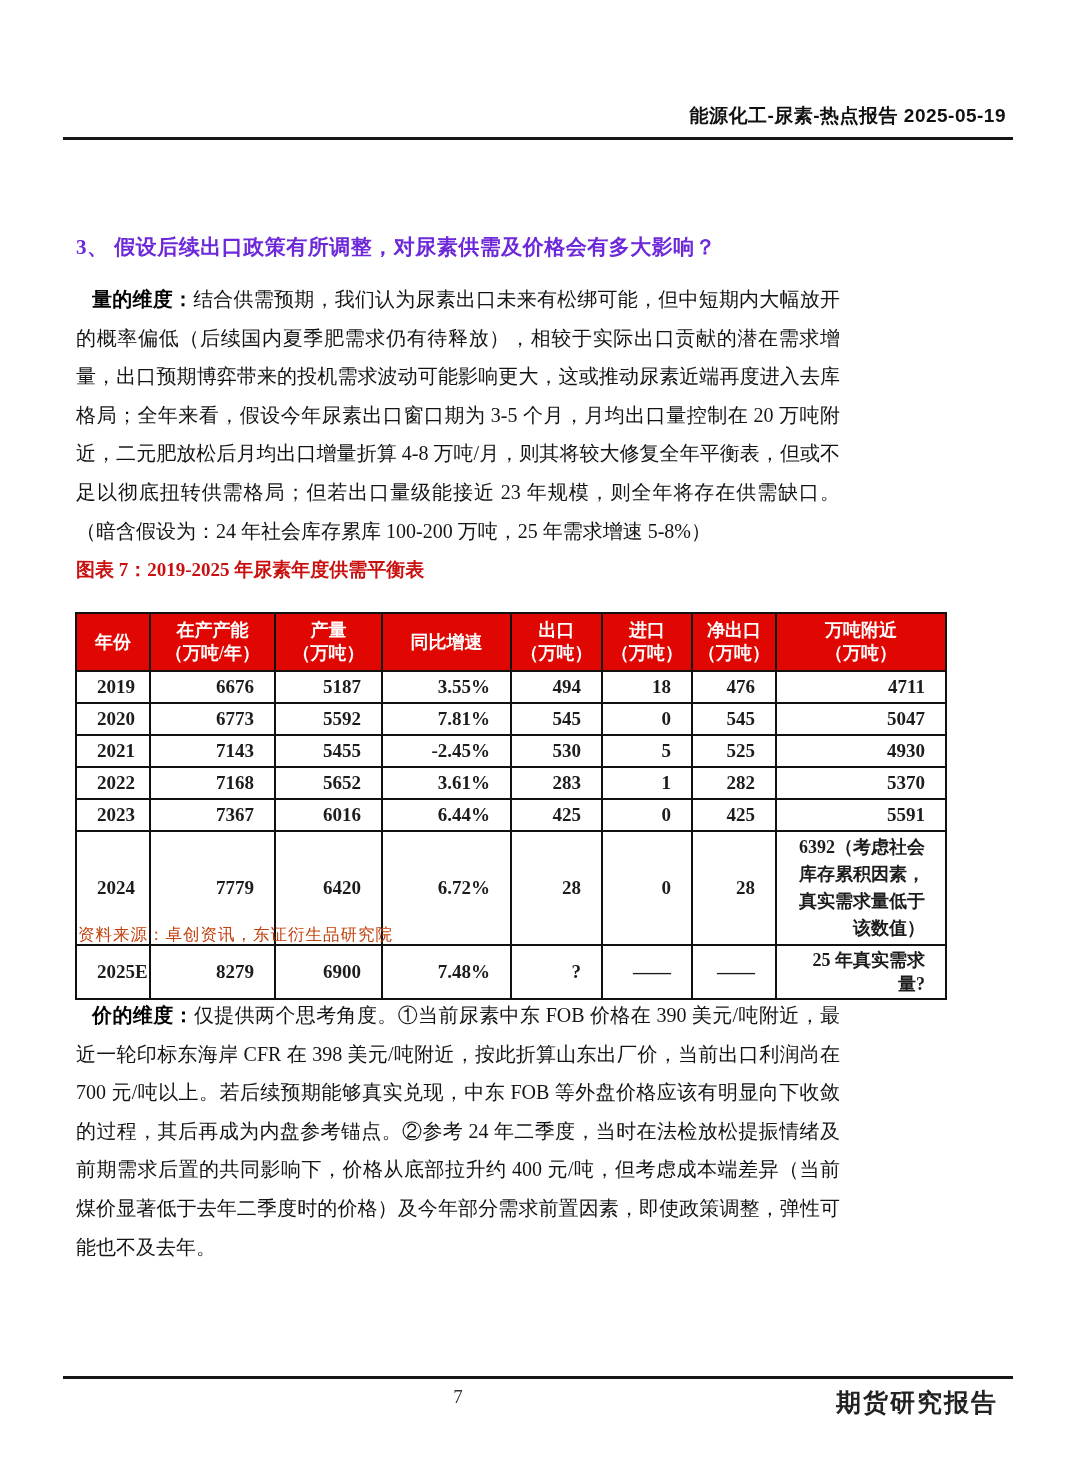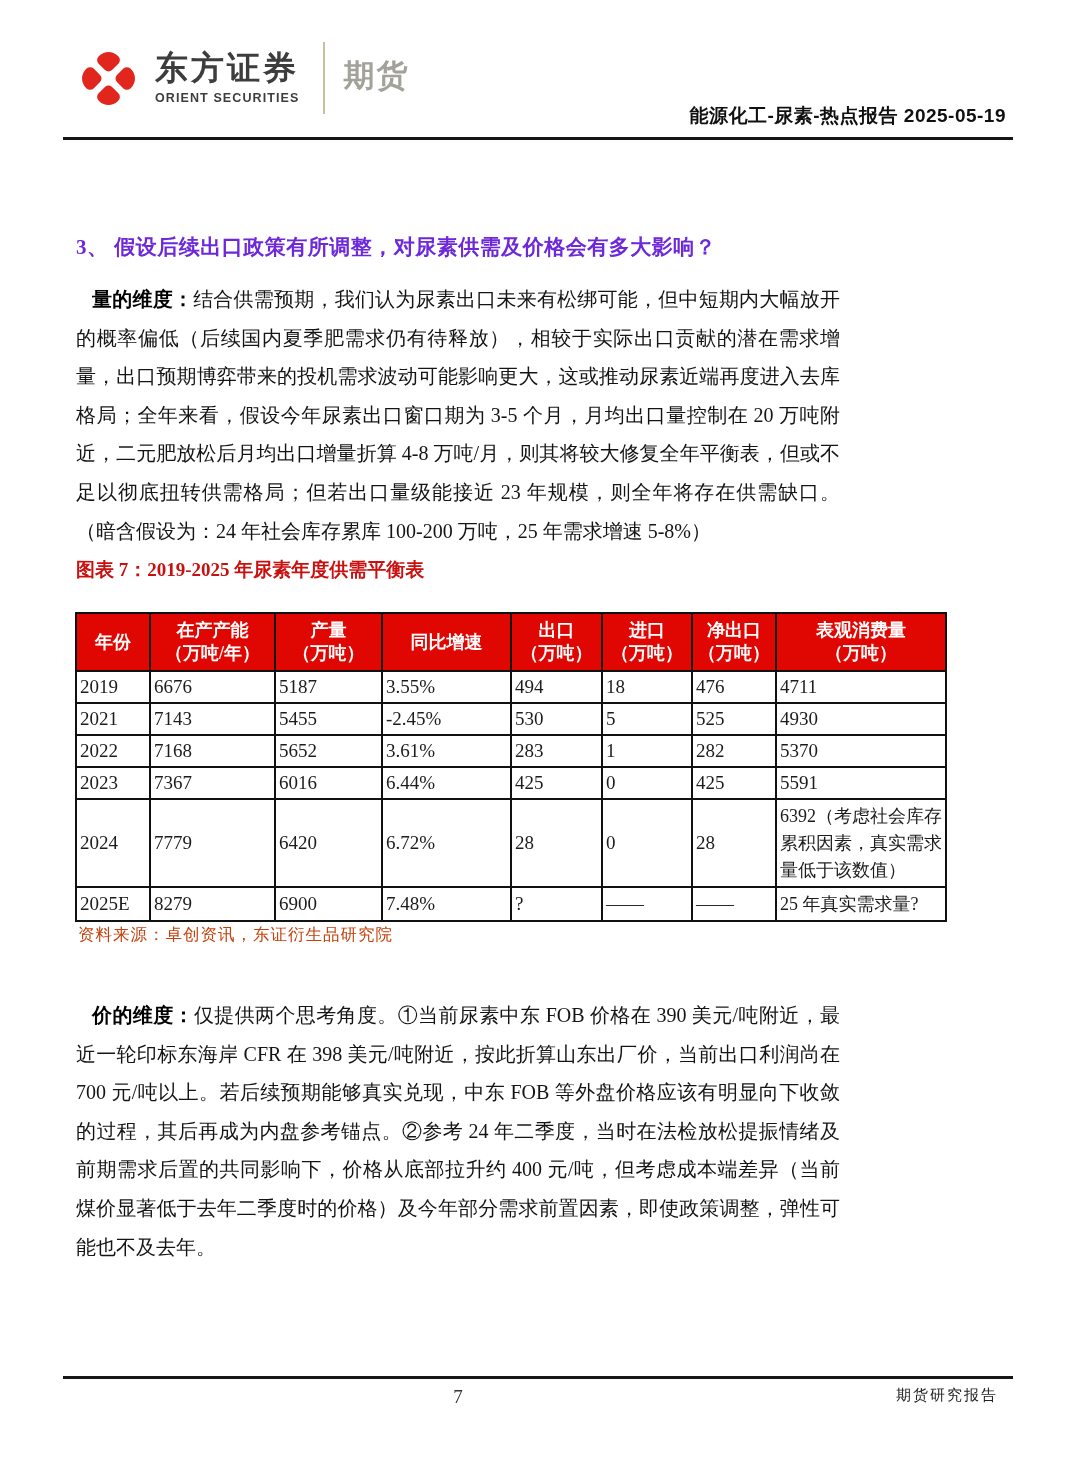--- a/index.html
+++ b/index.html
@@ -43,54 +43,38 @@
 
   
   .fig-title { position:absolute; left:76px; top:557px; font-size:19px; font-weight:bold; color:#c9100f; }
   table.balance { position:absolute; left:75px; top:612px; width:870px;
                   border-collapse:collapse; table-layout:fixed; font-size:19px; }
   table.balance th, table.balance td { border:2px solid #111; }
   table.balance thead th { background:#e00702; color:#ffffff; font-weight:bold;
                            font-size:18px; padding:5px 2px; height:46px; vertical-align:middle; text-align:center; }
   .h1,.h2 { line-height:23px; }
   .h2:empty { display:none; }
-  table.balance td { text-align:left; vertical-align:middle; padding:2px 3px; height:26px; }
+  table.balance td { text-align:right; vertical-align:middle; padding:2px 20px; height:26px;font-weight:bold; }
   tr.tall td { height:82px; }
   td.note { font-size:18px; line-height:27px; padding:4px 6px; }
   tr.last td { height:28px; }
   td.left { text-align:left; padding-left:7px; font-size:18px; }
   .source { position:absolute; left:78px; top:924px; font-size:16.5px; color:#c2410c; letter-spacing:1px; }
 
   
   .rule-bottom { position:absolute; left:63px; top:1376px; width:950px; height:3px; background:#161616; }
   .page-num { position:absolute; left:76px; top:1386px; width:764px; text-align:center;
               font-size:19px; color:#333333; }
-  .footer-label { position:absolute; top:1386px; right:82px; font-size:15px; color:#222222; letter-spacing:2px; }
+  .footer-label { position:absolute; top:1386px; right:82px; font-size:25px; color:#222222; letter-spacing:2px;font-weight:bold; }
 </style>
 </head>
 <body>
 
 <div class="page">
 
-  <div class="logo-row">
-    <div class="logo-mark-wrap">
-      <div class="logo-mark">
-          <i></i>
-          <i></i>
-          <i></i>
-          <i></i>
-        </div>
-    </div>
-    <div class="logo-text">
-      <div class="brand-cn">东方证券</div>
-      <div class="brand-en">ORIENT SECURITIES</div>
-    </div>
-    <div class="logo-divider"></div>
-    <div class="division-label">期货</div>
-  </div>
   <div class="report-line">能源化工-尿素-热点报告  2025-05-19</div>
   <div class="rule-top"></div>
 
   <div class="sec-heading">3、 假设后续出口政策有所调整，对尿素供需及价格会有多大影响？</div>
 
   <div class="para p1"><b>量的维度：</b><span>结合供需预期，我们认为尿素出口未来有松绑可能，但中短期内大幅放开的概率偏低（后续国内夏季肥需求仍有待释放），相较于实际出口贡献的潜在需求增量，出口预期博弈带来的投机需求波动可能影响更大，这或推动尿素近端再度进入去库格局；全年来看，假设今年尿素出口窗口期为 3-5 个月，月均出口量控制在 20 万吨附近，二元肥放松后月均出口增量折算 4-8 万吨/月，则其将较大修复全年平衡表，但或不足以彻底扭转供需格局；但若出口量级能接近 23 年规模，则全年将存在供需缺口。（暗含假设为：24 年社会库存累库 100-200 万吨，25 年需求增速 5-8%）</span></div>
 
   <div class="fig-title">图表 7：2019-2025 年尿素年度供需平衡表</div>
 
   <table class="balance">
@@ -126,35 +110,45 @@
           </th>
         <th>
             <div class="h1">进口</div>
             <div class="h2">（万吨）</div>
           </th>
         <th>
             <div class="h1">净出口</div>
             <div class="h2">（万吨）</div>
           </th>
         <th>
-            <div class="h1">表观消费量</div>
+            <div class="h1">万吨附近</div>
             <div class="h2">（万吨）</div>
           </th>
       </tr>
     </thead>
     <tbody>
       <tr>
         <td>2019</td>
           <td>6676</td>
           <td>5187</td>
           <td>3.55%</td>
           <td>494</td>
           <td>18</td>
           <td>476</td>
           <td>4711</td>
+      </tr>
+      <tr>
+        <td>2020</td>
+          <td>6773</td>
+          <td>5592</td>
+          <td>7.81%</td>
+          <td>545</td>
+          <td>0</td>
+          <td>545</td>
+          <td>5047</td>
       </tr>
       <tr>
         <td>2021</td>
           <td>7143</td>
           <td>5455</td>
           <td>-2.45%</td>
           <td>530</td>
           <td>5</td>
           <td>525</td>
           <td>4930</td>

